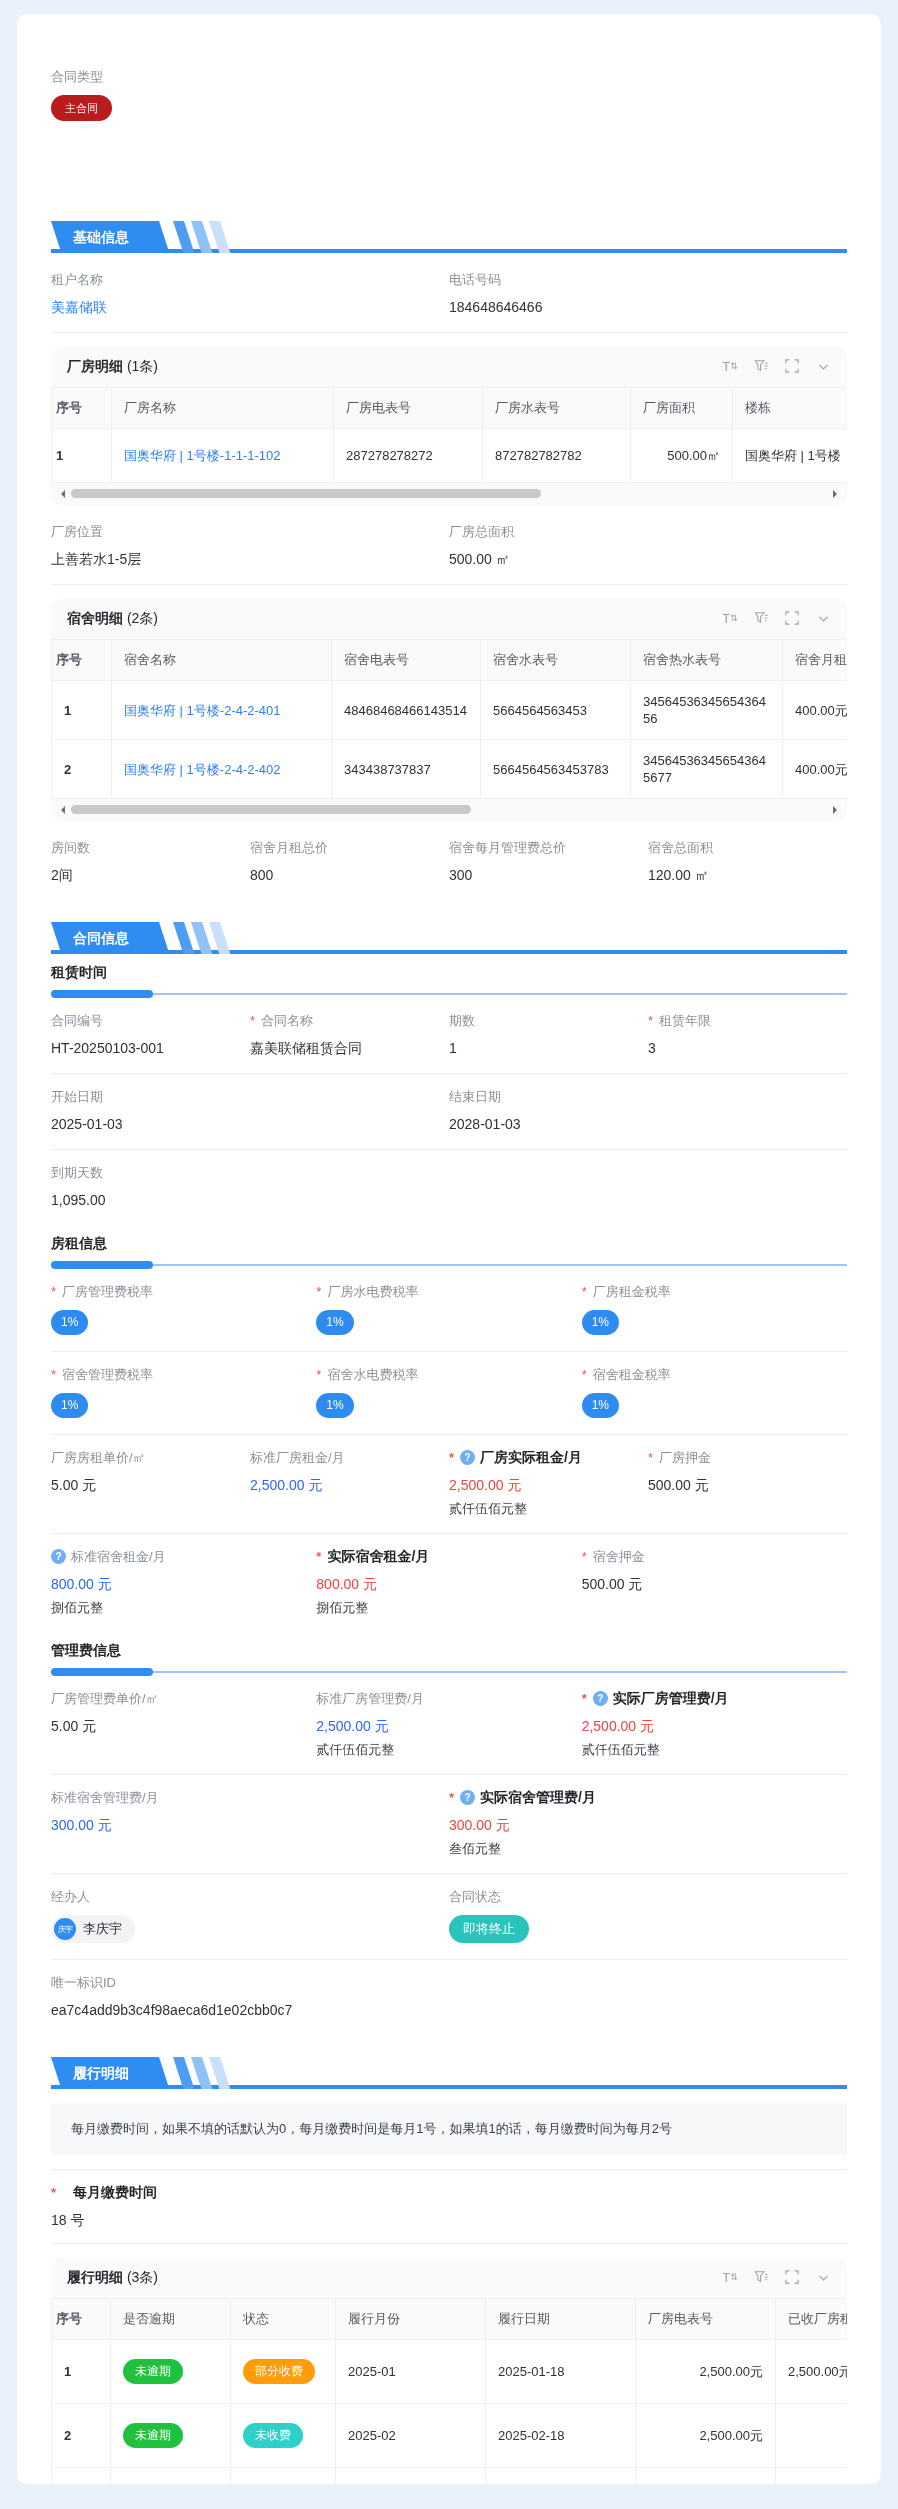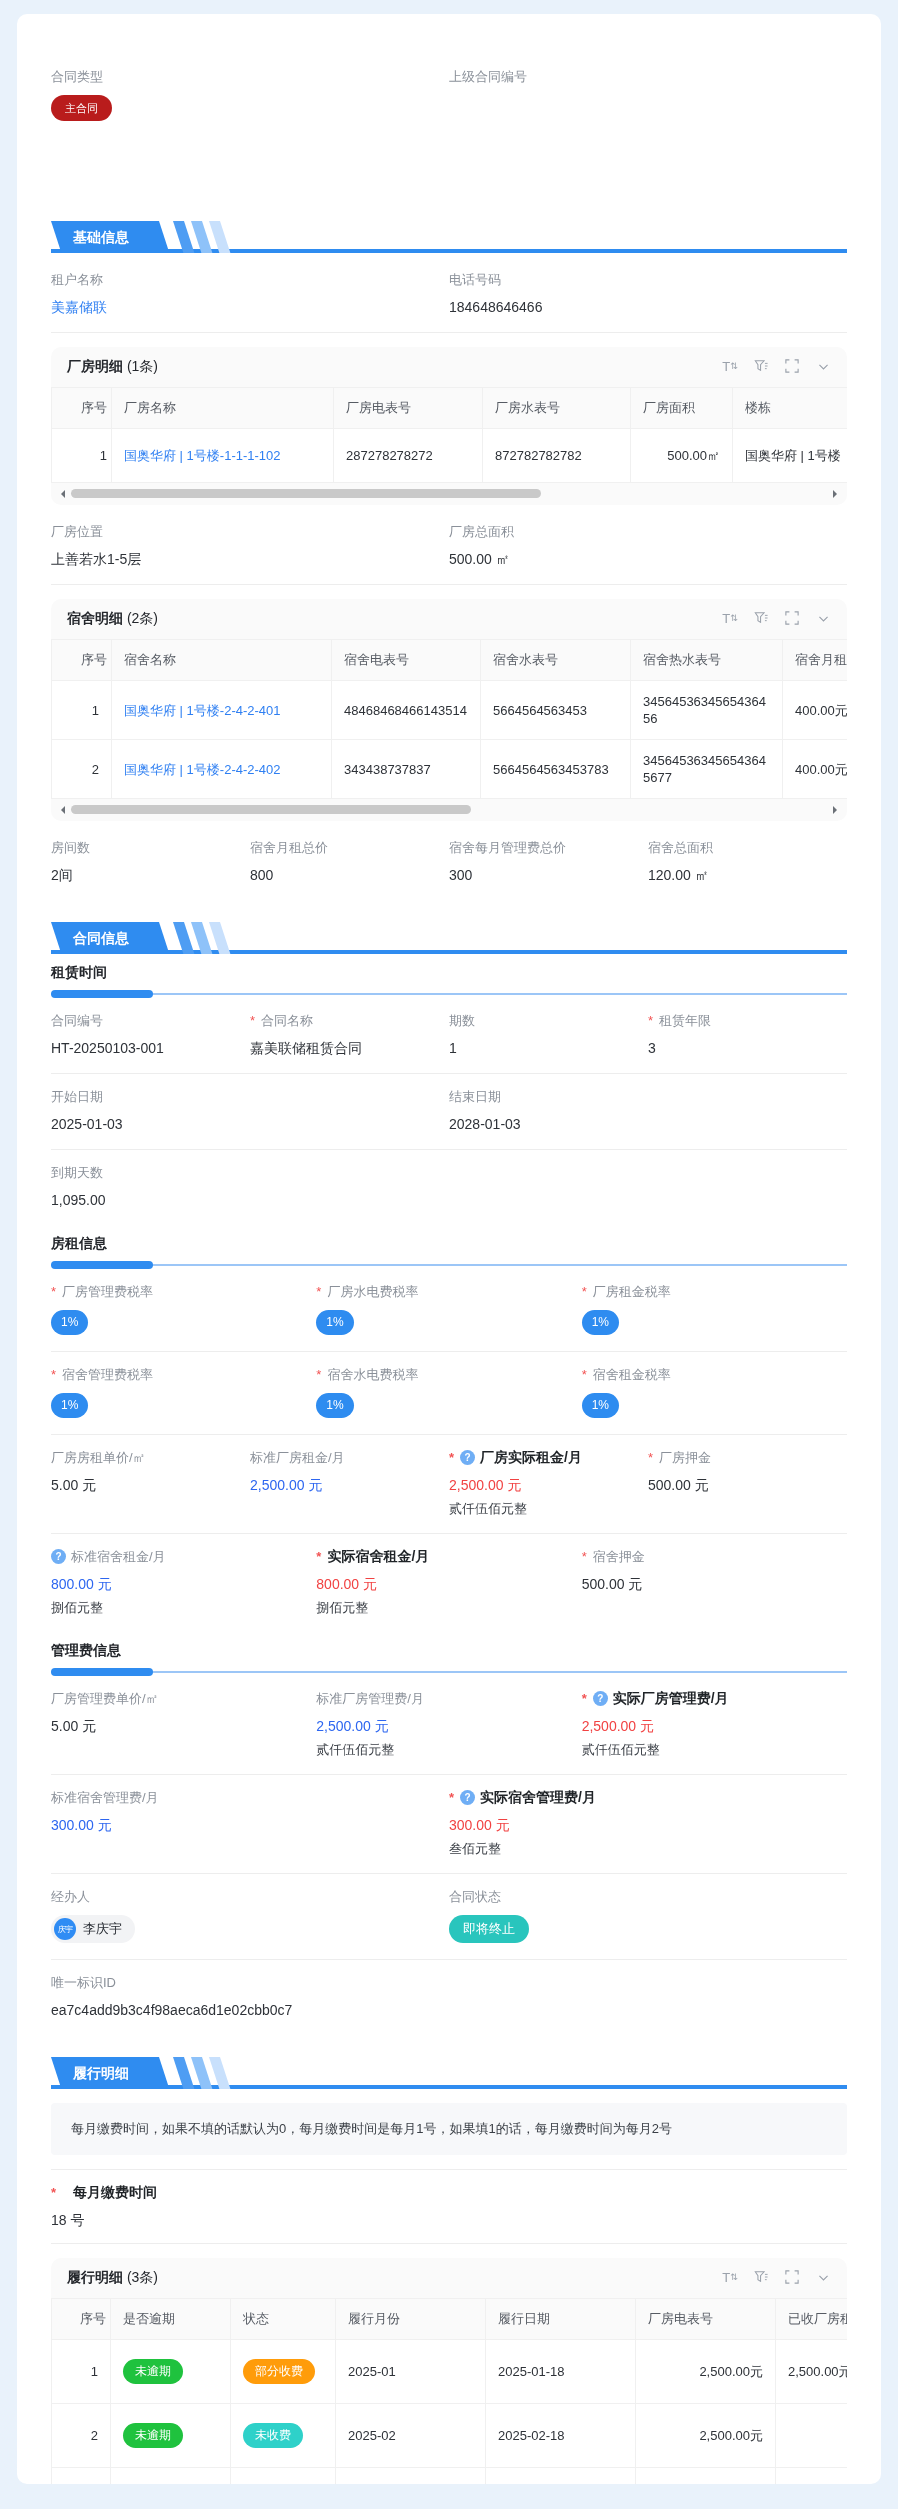--- a/index.html
+++ b/index.html
@@ -86,21 +86,21 @@
   .tbar .cnt{font-weight:400;}
   .ticons{display:flex;gap:15px;color:#9aa1ab;align-items:center;}
   .ticon{width:16px;height:16px;display:inline-flex;align-items:center;justify-content:center;
     font-size:13px;color:#9aa1ab;}
   .twrap{overflow:hidden;}
   table{border-collapse:collapse;table-layout:fixed;background:#fff;}
   th,td{border:1px solid #f0f0f0;box-sizing:border-box;}
   th{background:#fafafa;font-weight:400;color:#565b63;font-size:13px;
     text-align:left;padding:11px 12px;white-space:nowrap;overflow:hidden;}
   td{font-size:13px;color:#2e3238;padding:18px 12px;word-break:break-all;line-height:17px;}
-  td.c,th.c{text-align:right;padding-left:4px;padding-right:4px;}
+  td.c,th.c{text-align:left;padding-left:4px;padding-right:4px;font-weight:bold;}
   td.r{text-align:right;white-space:nowrap;}
   td.nw{white-space:nowrap;}
   td .tlink{color:#2e7ff2;white-space:nowrap;}
   .t-dorm td{padding:12px 12px;}
   .t-perf td{padding:19px 12px;}
   
   .hscroll{position:relative;height:18px;margin:2px 6px 2px;}
   .thumb{position:absolute;top:4px;height:9px;background:#c9c9c9;border-radius:5px;}
   .arr{position:absolute;top:5px;width:0;height:0;border:4px solid transparent;}
   .arr.left{left:0;border-right-color:#6b7077;}
@@ -114,24 +114,20 @@
 </style>
 </head>
 <body>
 
 <div class="card">
 
   <div class="frow g2">
     <div class="fitem">
       <div class="flabel">合同类型</div>
       <span class="tag-green">主合同</span>
-    </div>
-    <div class="fitem">
-      <div class="flabel">上级合同编号</div>
-      <div class="fvalue"></div>
     </div>
   </div>
 
   <div class="ribbon first">
     <div class="bar"></div>
     <span class="rlab">基础信息</span>
     <span class="stripe s1"></span>
     <span class="stripe s2"></span>
     <span class="stripe s3"></span>
   </div>

